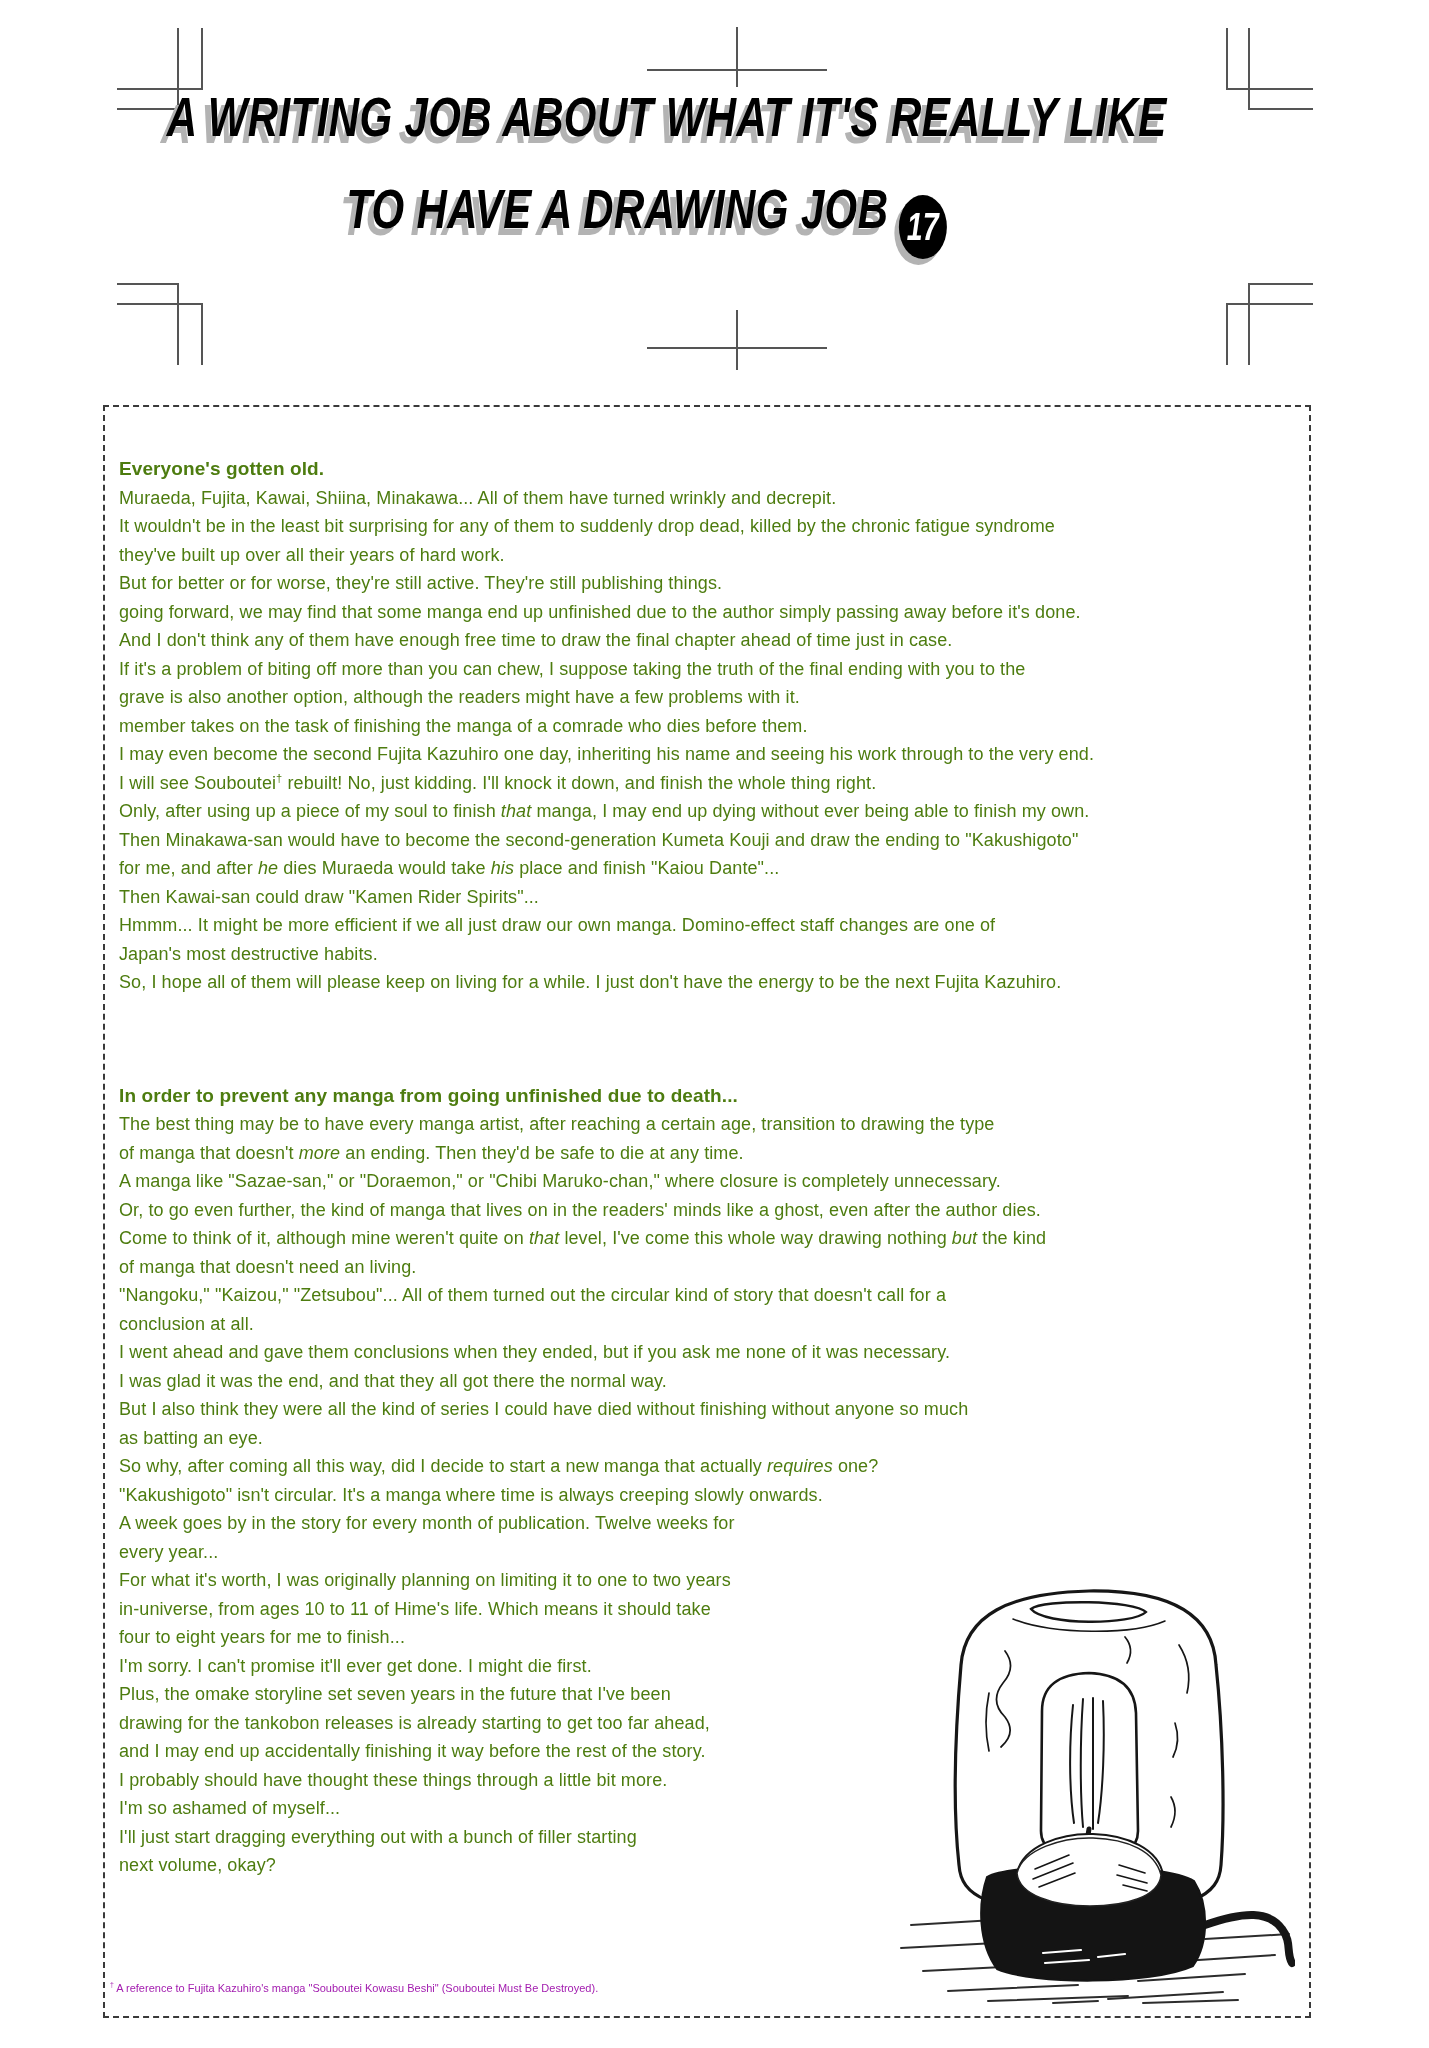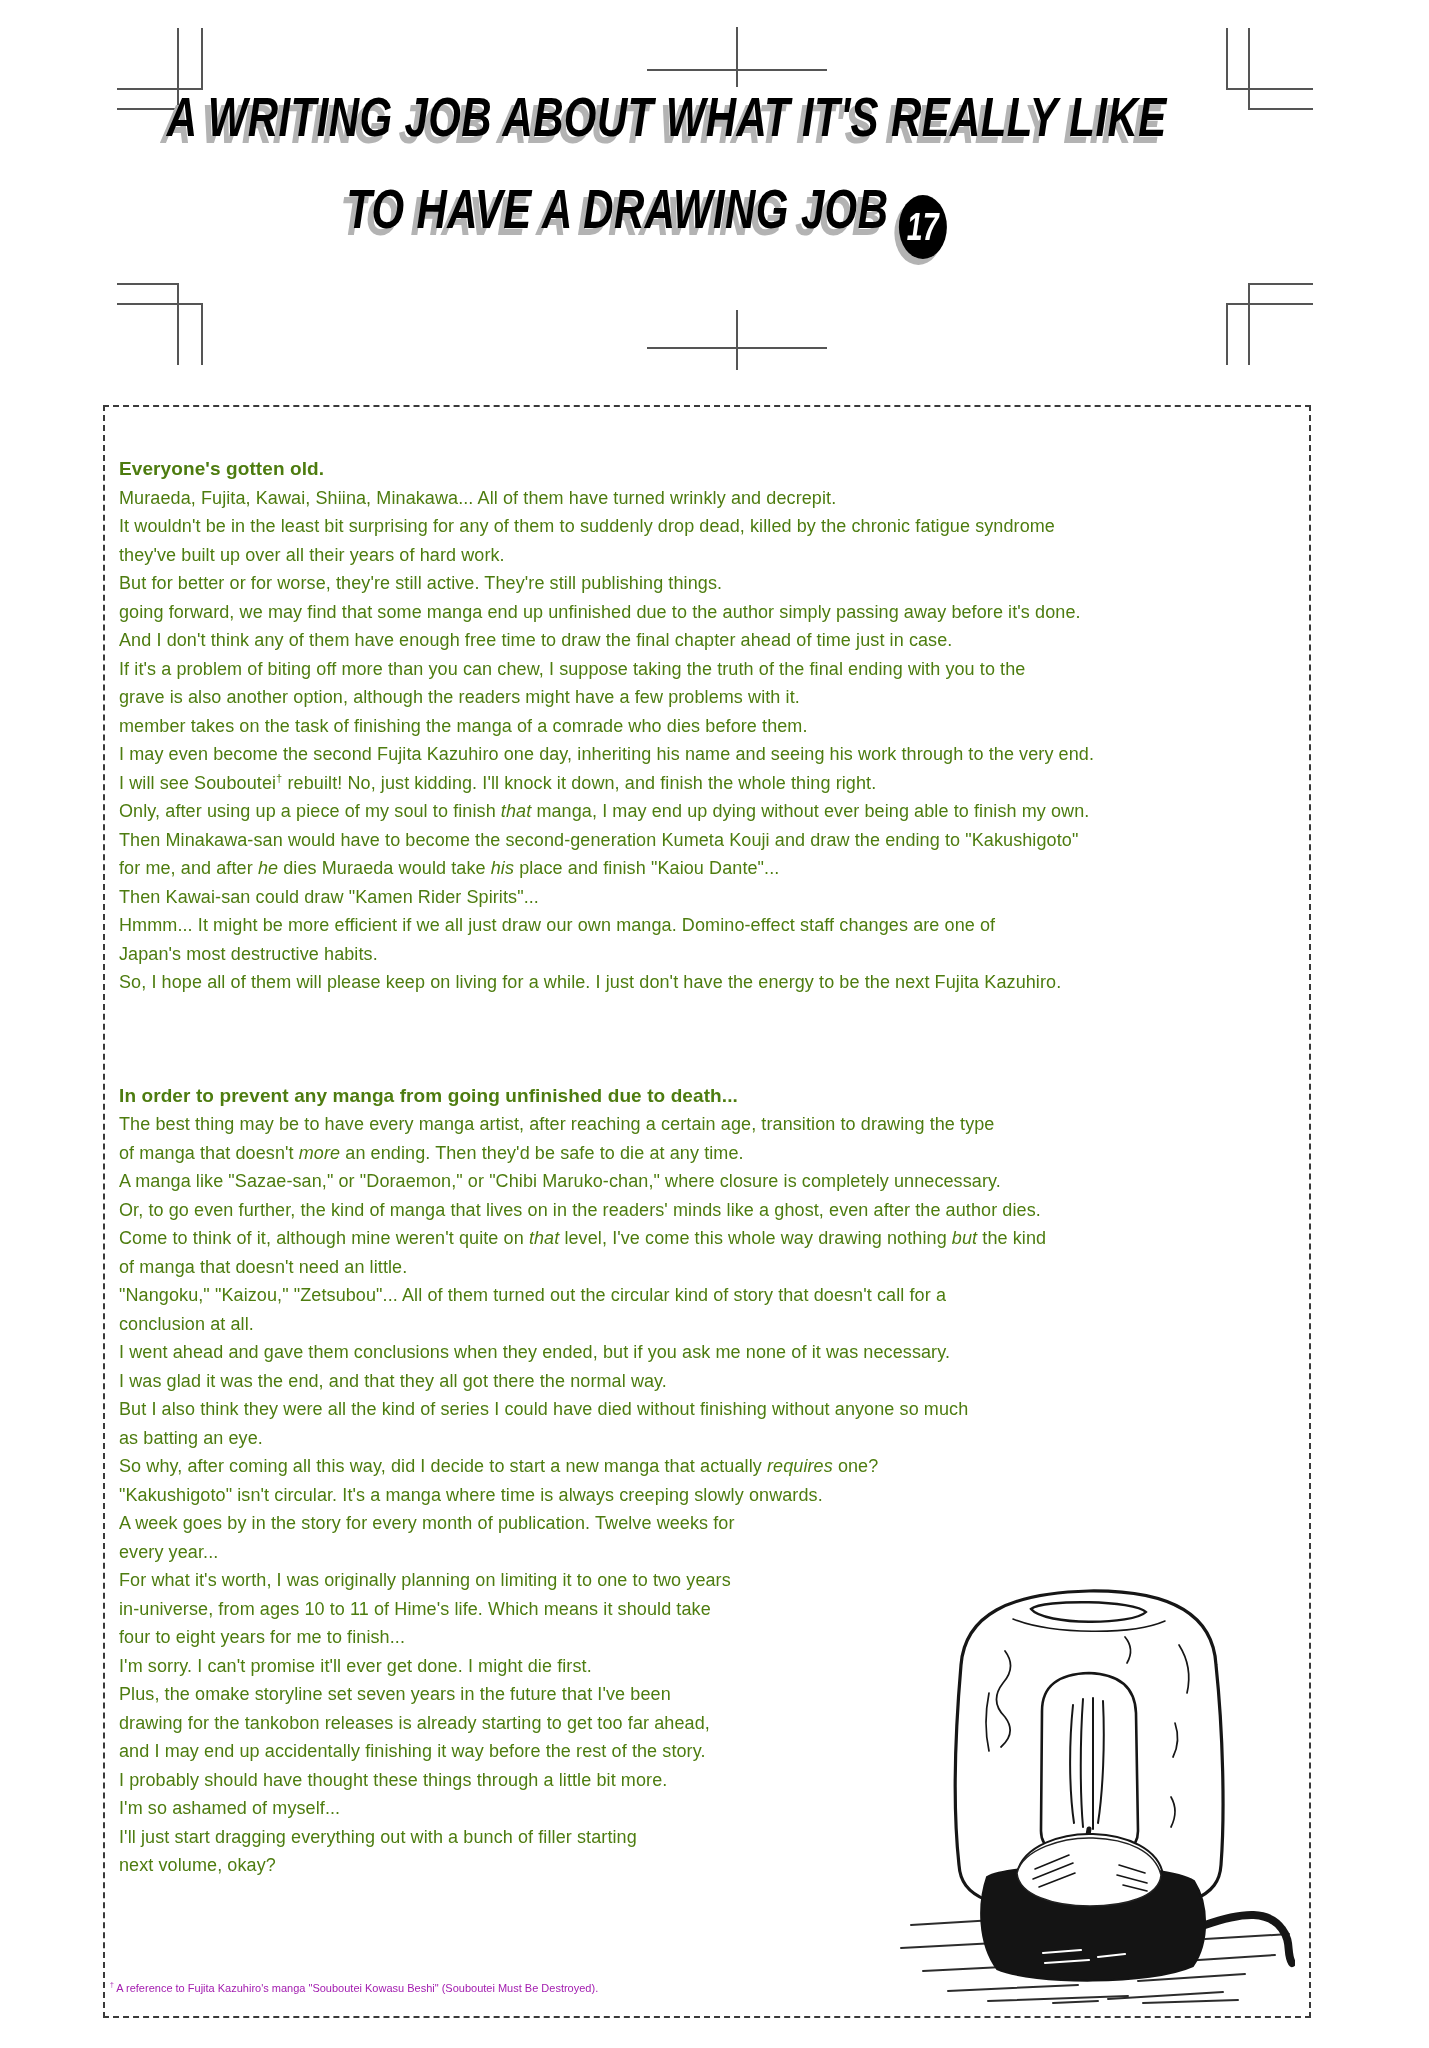--- a/index.html
+++ b/index.html
@@ -97,21 +97,21 @@
       <div class="line">Then Kawai-san could draw "Kamen Rider Spirits"...</div>
       <div class="line">Hmmm... It might be more efficient if we all just draw our own manga. Domino-effect staff changes are one of</div>
       <div class="line">Japan's most destructive habits.</div>
       <div class="line">So, I hope all of them will please keep on living for a while. I just don't have the energy to be the next Fujita Kazuhiro.</div>
       <div class="line heading gap">In order to prevent any manga from going unfinished due to death...</div>
       <div class="line">The best thing may be to have every manga artist, after reaching a certain age, transition to drawing the type</div>
       <div class="line">of manga that doesn't <span class="it">more</span> an ending. Then they'd be safe to die at any time.</div>
       <div class="line">A manga like "Sazae-san," or "Doraemon," or "Chibi Maruko-chan," where closure is completely unnecessary.</div>
       <div class="line">Or, to go even further, the kind of manga that lives on in the readers' minds like a ghost, even after the author dies.</div>
       <div class="line">Come to think of it, although mine weren't quite on <span class="it">that</span> level, I've come this whole way drawing nothing <span class="it">but</span> the kind</div>
-      <div class="line">of manga that doesn't need an little.</div>
+      <div class="line">of manga that doesn't need an living.</div>
       <div class="line">"Nangoku," "Kaizou," "Zetsubou"... All of them turned out the circular kind of story that doesn't call for a</div>
       <div class="line">conclusion at all.</div>
       <div class="line">I went ahead and gave them conclusions when they ended, but if you ask me none of it was necessary.</div>
       <div class="line">I was glad it was the end, and that they all got there the normal way.</div>
       <div class="line">But I also think they were all the kind of series I could have died without finishing without anyone so much</div>
       <div class="line">as batting an eye.</div>
       <div class="line">So why, after coming all this way, did I decide to start a new manga that actually <span class="it">requires</span> one?</div>
       <div class="line">"Kakushigoto" isn't circular. It's a manga where time is always creeping slowly onwards.</div>
       <div class="line">A week goes by in the story for every month of publication. Twelve weeks for</div>
       <div class="line">every year...</div>

